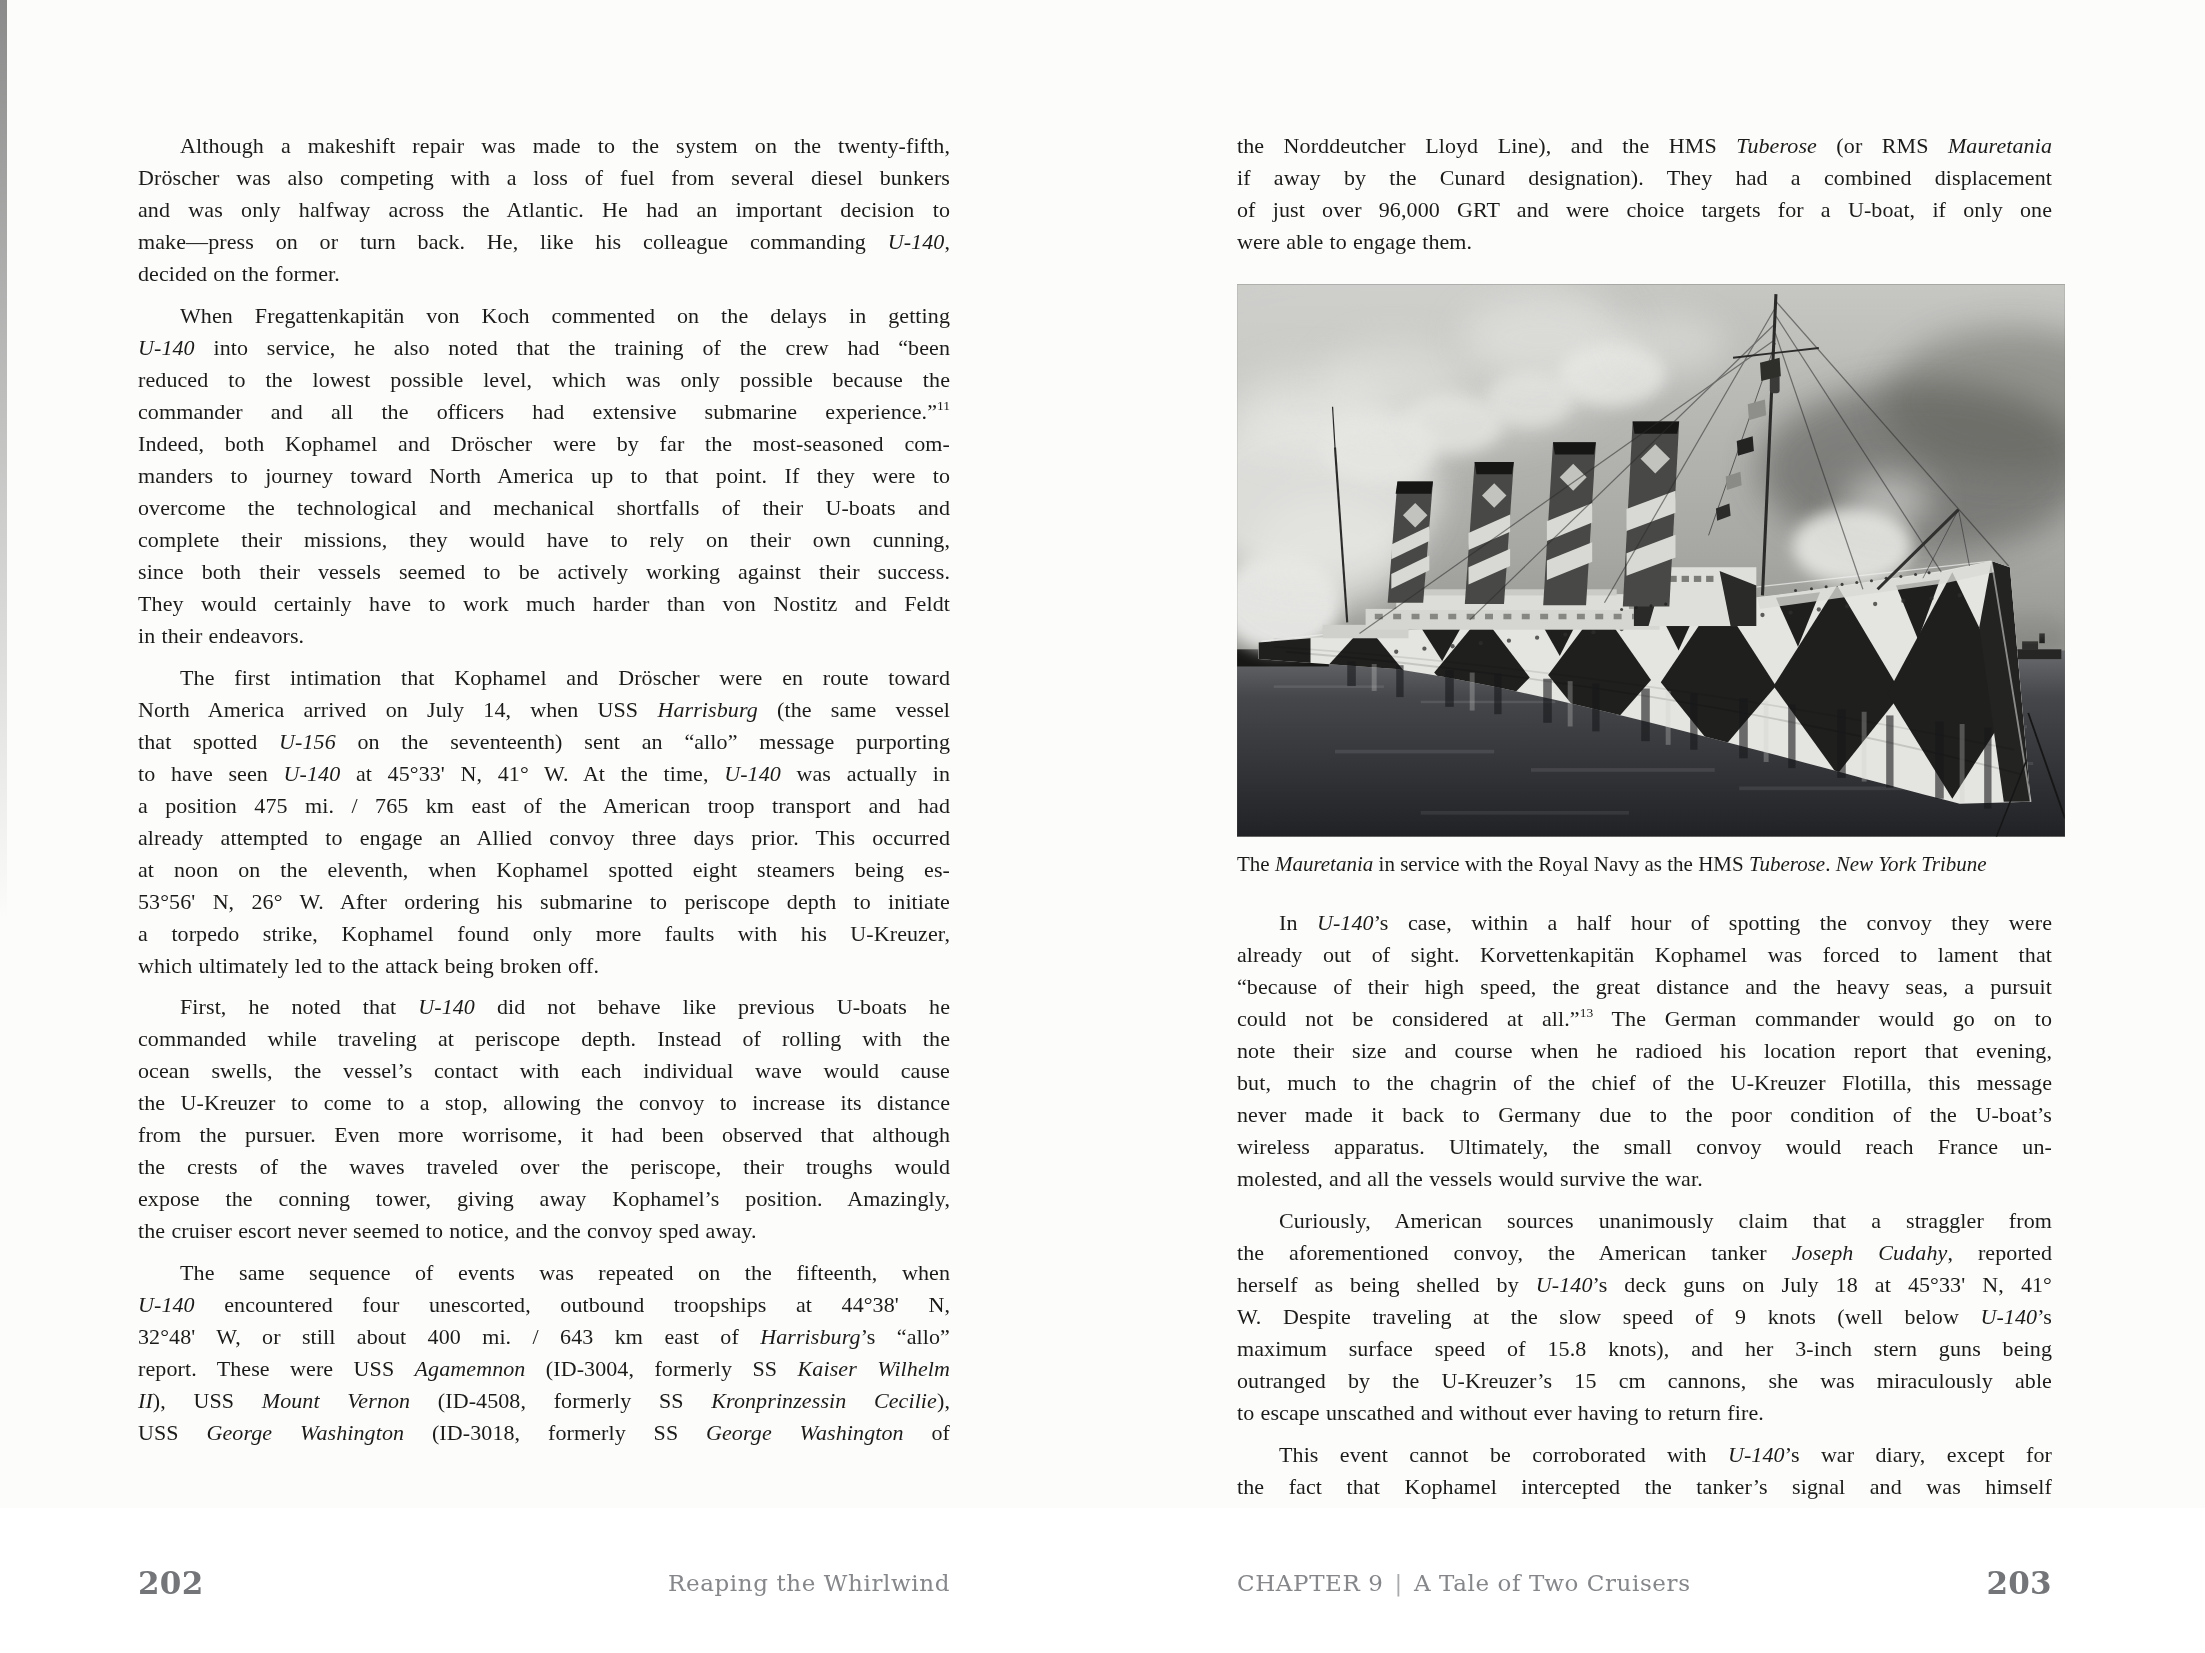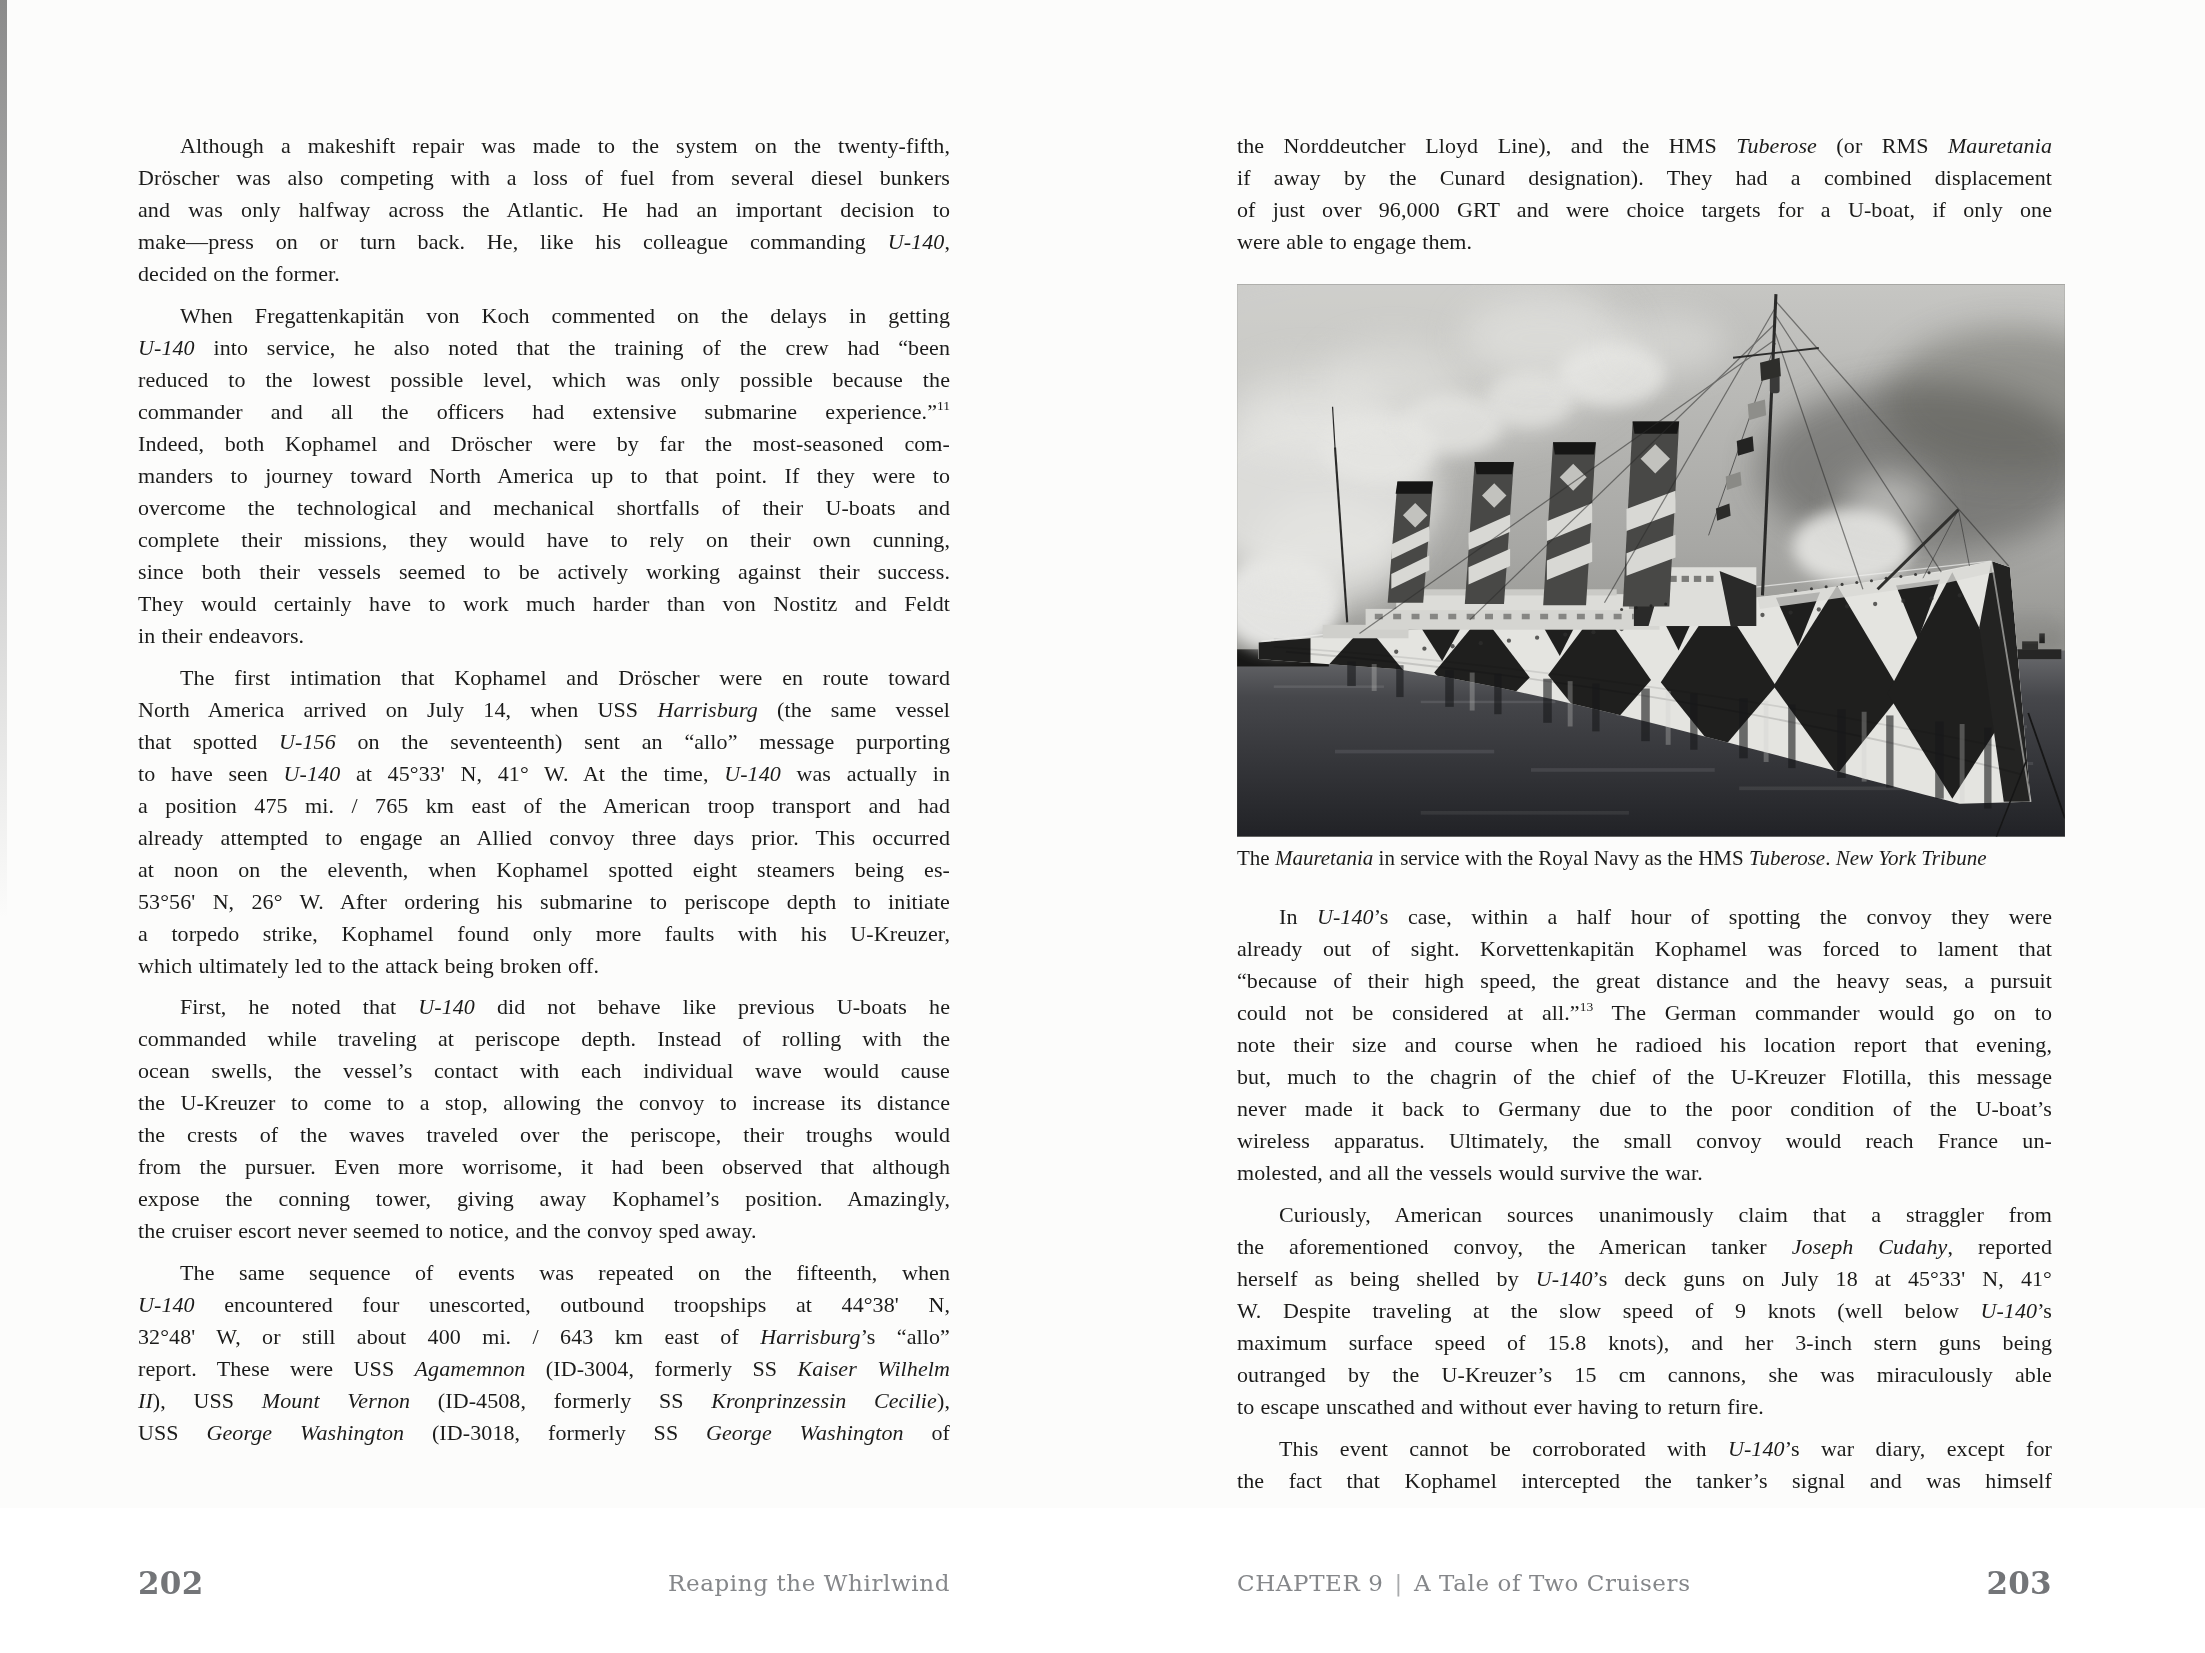--- a/index.html
+++ b/index.html
@@ -43,21 +43,21 @@
   }
   figure.photo-fig {
     margin: 26px 0 0 0;
     width: 828px;
   }
   .photo-frame {
     width: 828px; height: 553px;
     background: #a8a8a6;
   }
   figcaption {
-    margin-top: 7px;
+    margin-top: 13px;
     font-size: 21px;
     line-height: 28px;
     text-align: left;
     color: #1b1b1a;
   }
   .bottom-text { margin-top: 29px; }
   .footer {
     position: absolute;
     top: 1566px;
     height: 34px;
@@ -120,22 +120,22 @@
           <div class="line">at noon on the eleventh, when Kophamel spotted eight steamers being es-</div>
           <div class="line">53°56' N, 26° W. After ordering his submarine to periscope depth to initiate</div>
           <div class="line">a torpedo strike, Kophamel found only more faults with his U-Kreuzer,</div>
           <div class="line lastline">which ultimately led to the attack being broken off.</div>
         </div>
         <div class="para">
           <div class="line ind">First, he noted that <i>U-140</i> did not behave like previous U-boats he</div>
           <div class="line">commanded while traveling at periscope depth. Instead of rolling with the</div>
           <div class="line">ocean swells, the vessel’s contact with each individual wave would cause</div>
           <div class="line">the U-Kreuzer to come to a stop, allowing the convoy to increase its distance</div>
+          <div class="line">from the pursuer. Even more worrisome, it had been observed that although</div>
           <div class="line">the crests of the waves traveled over the periscope, their troughs would</div>
-          <div class="line">from the pursuer. Even more worrisome, it had been observed that although</div>
           <div class="line">expose the conning tower, giving away Kophamel’s position. Amazingly,</div>
           <div class="line lastline">the cruiser escort never seemed to notice, and the convoy sped away.</div>
         </div>
         <div class="para">
           <div class="line ind">The same sequence of events was repeated on the fifteenth, when</div>
           <div class="line"><i>U-140</i> encountered four unescorted, outbound troopships at 44°38' N,</div>
           <div class="line">32°48' W, or still about 400 mi. / 643 km east of <i>Harrisburg</i>’s “allo”</div>
           <div class="line">report. These were USS <i>Agamemnon</i> (ID-3004, formerly SS <i>Kaiser Wilhelm</i></div>
           <div class="line"><i>II</i>), USS <i>Mount Vernon</i> (ID-4508, formerly SS <i>Kronprinzessin Cecilie</i>),</div>
           <div class="line">USS <i>George Washington</i> (ID-3018, formerly SS <i>George Washington</i> of</div>

